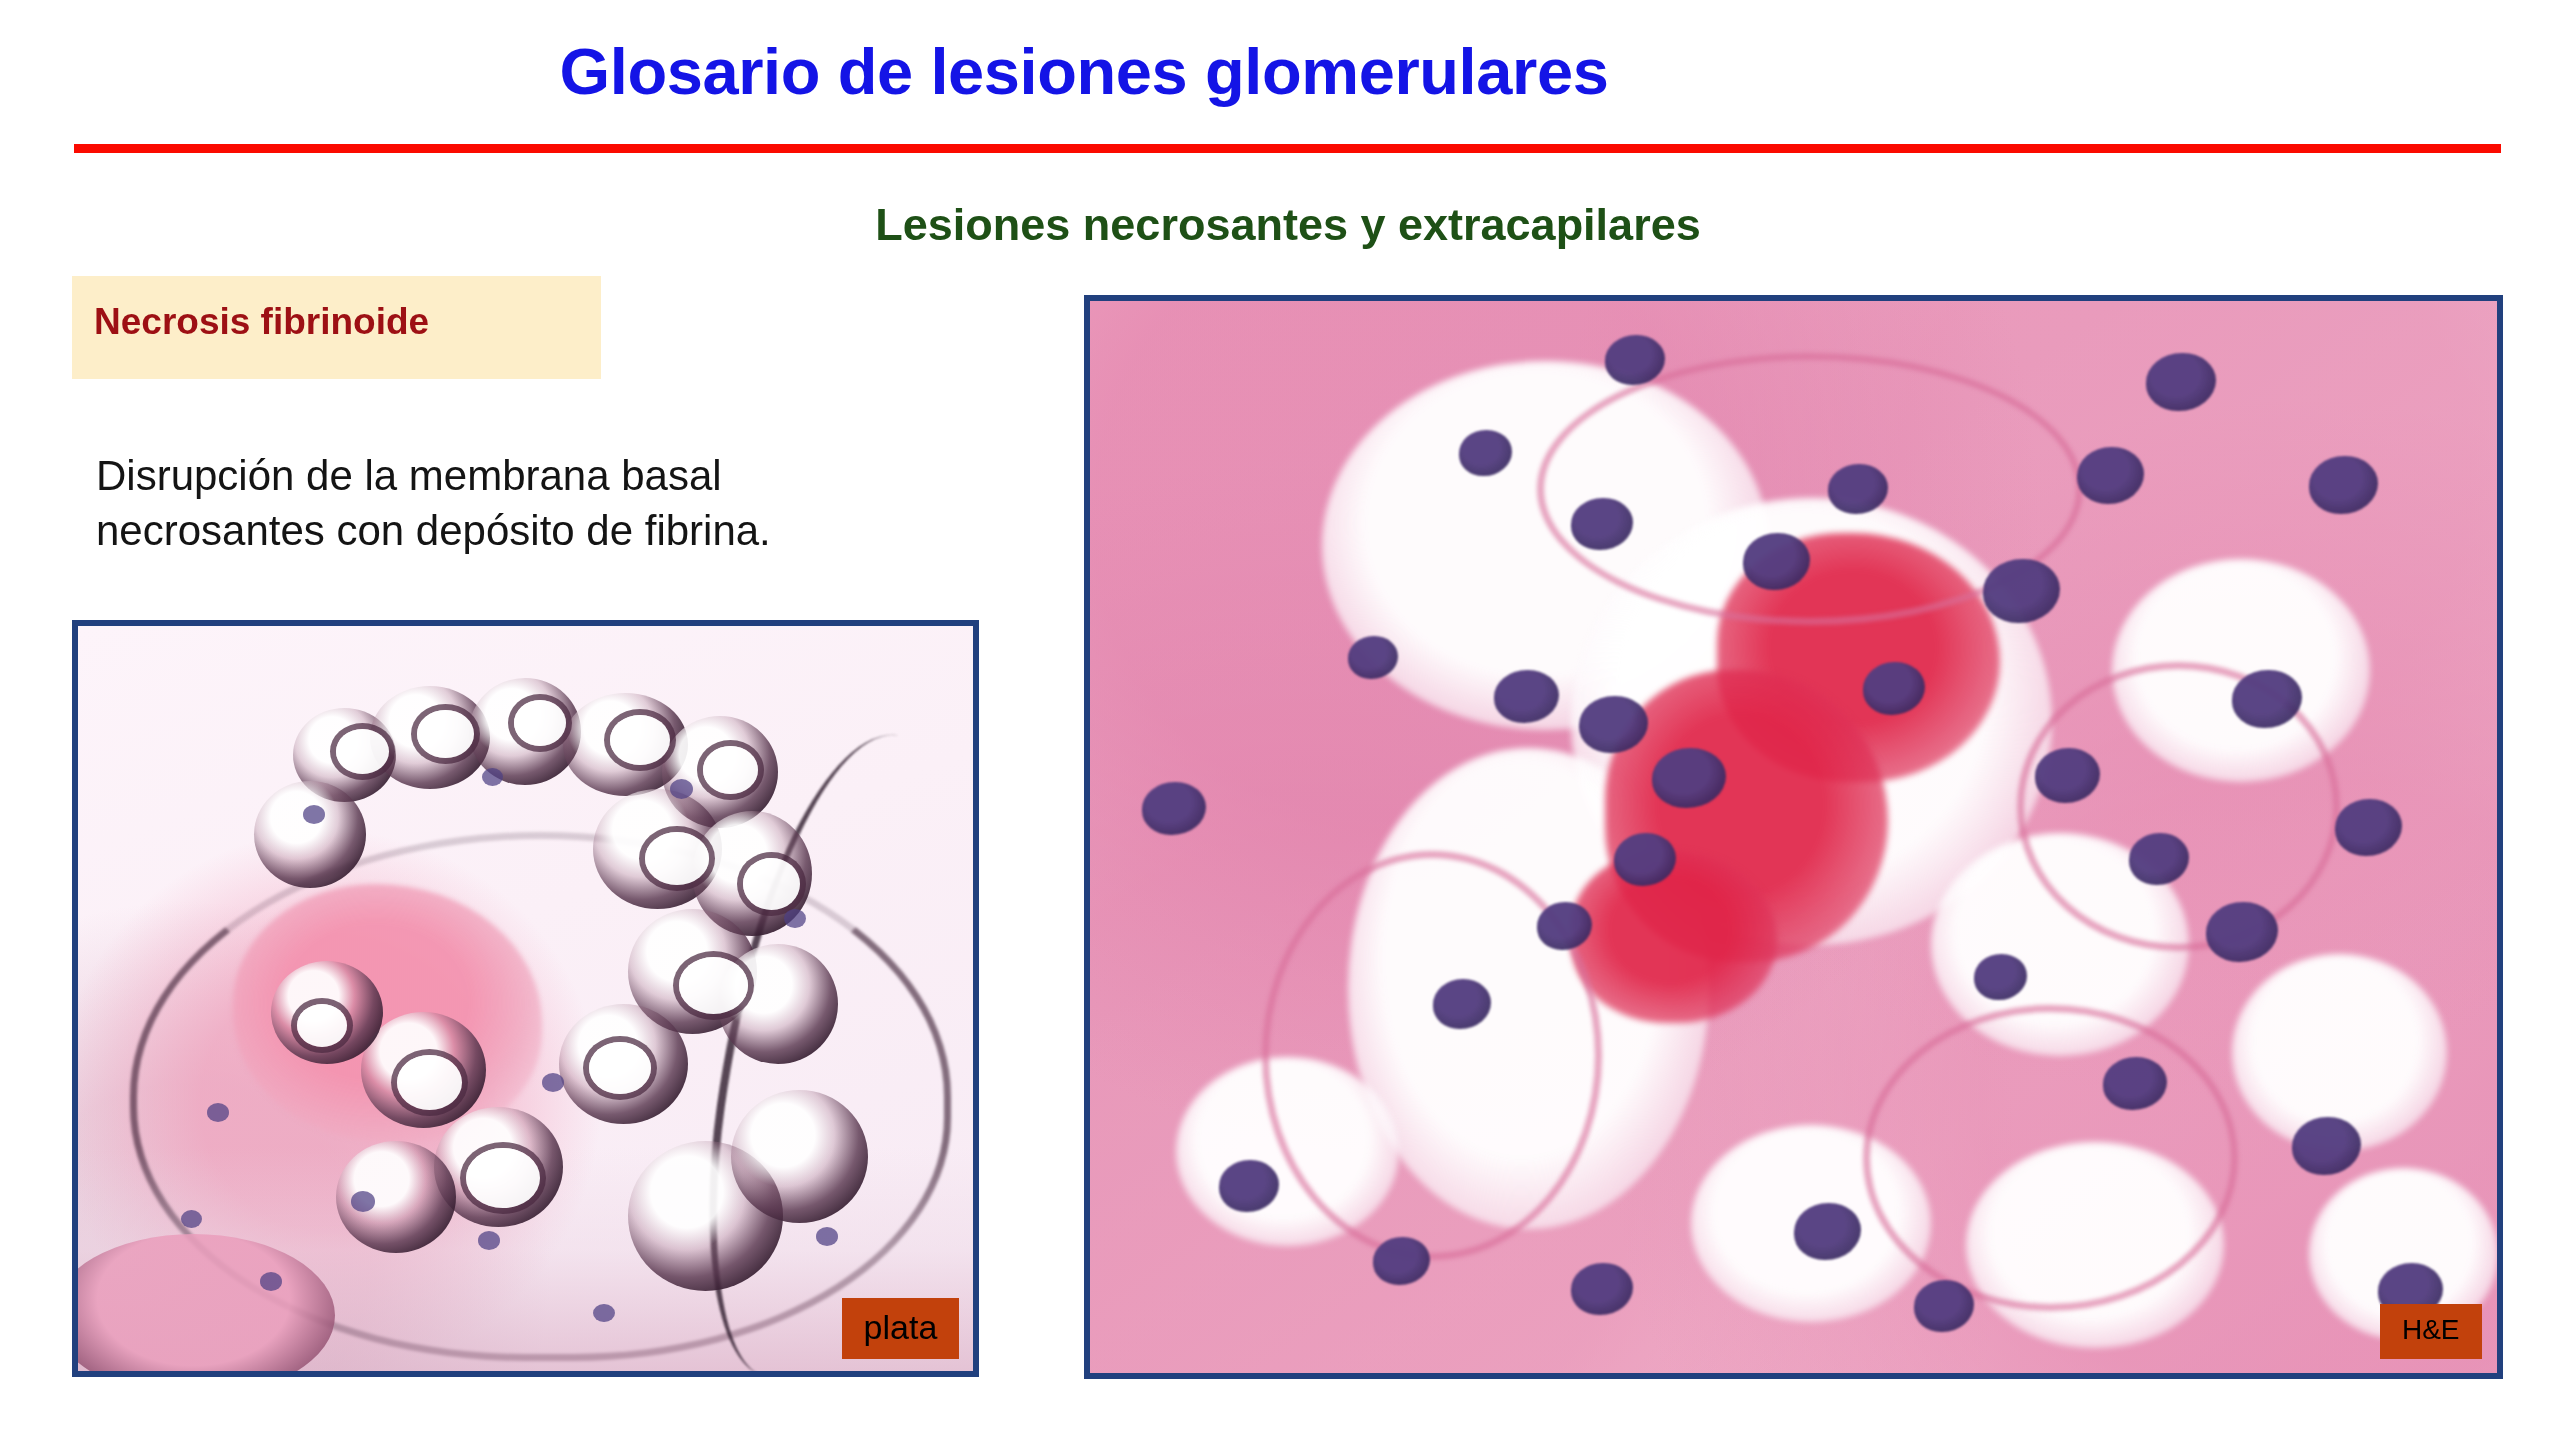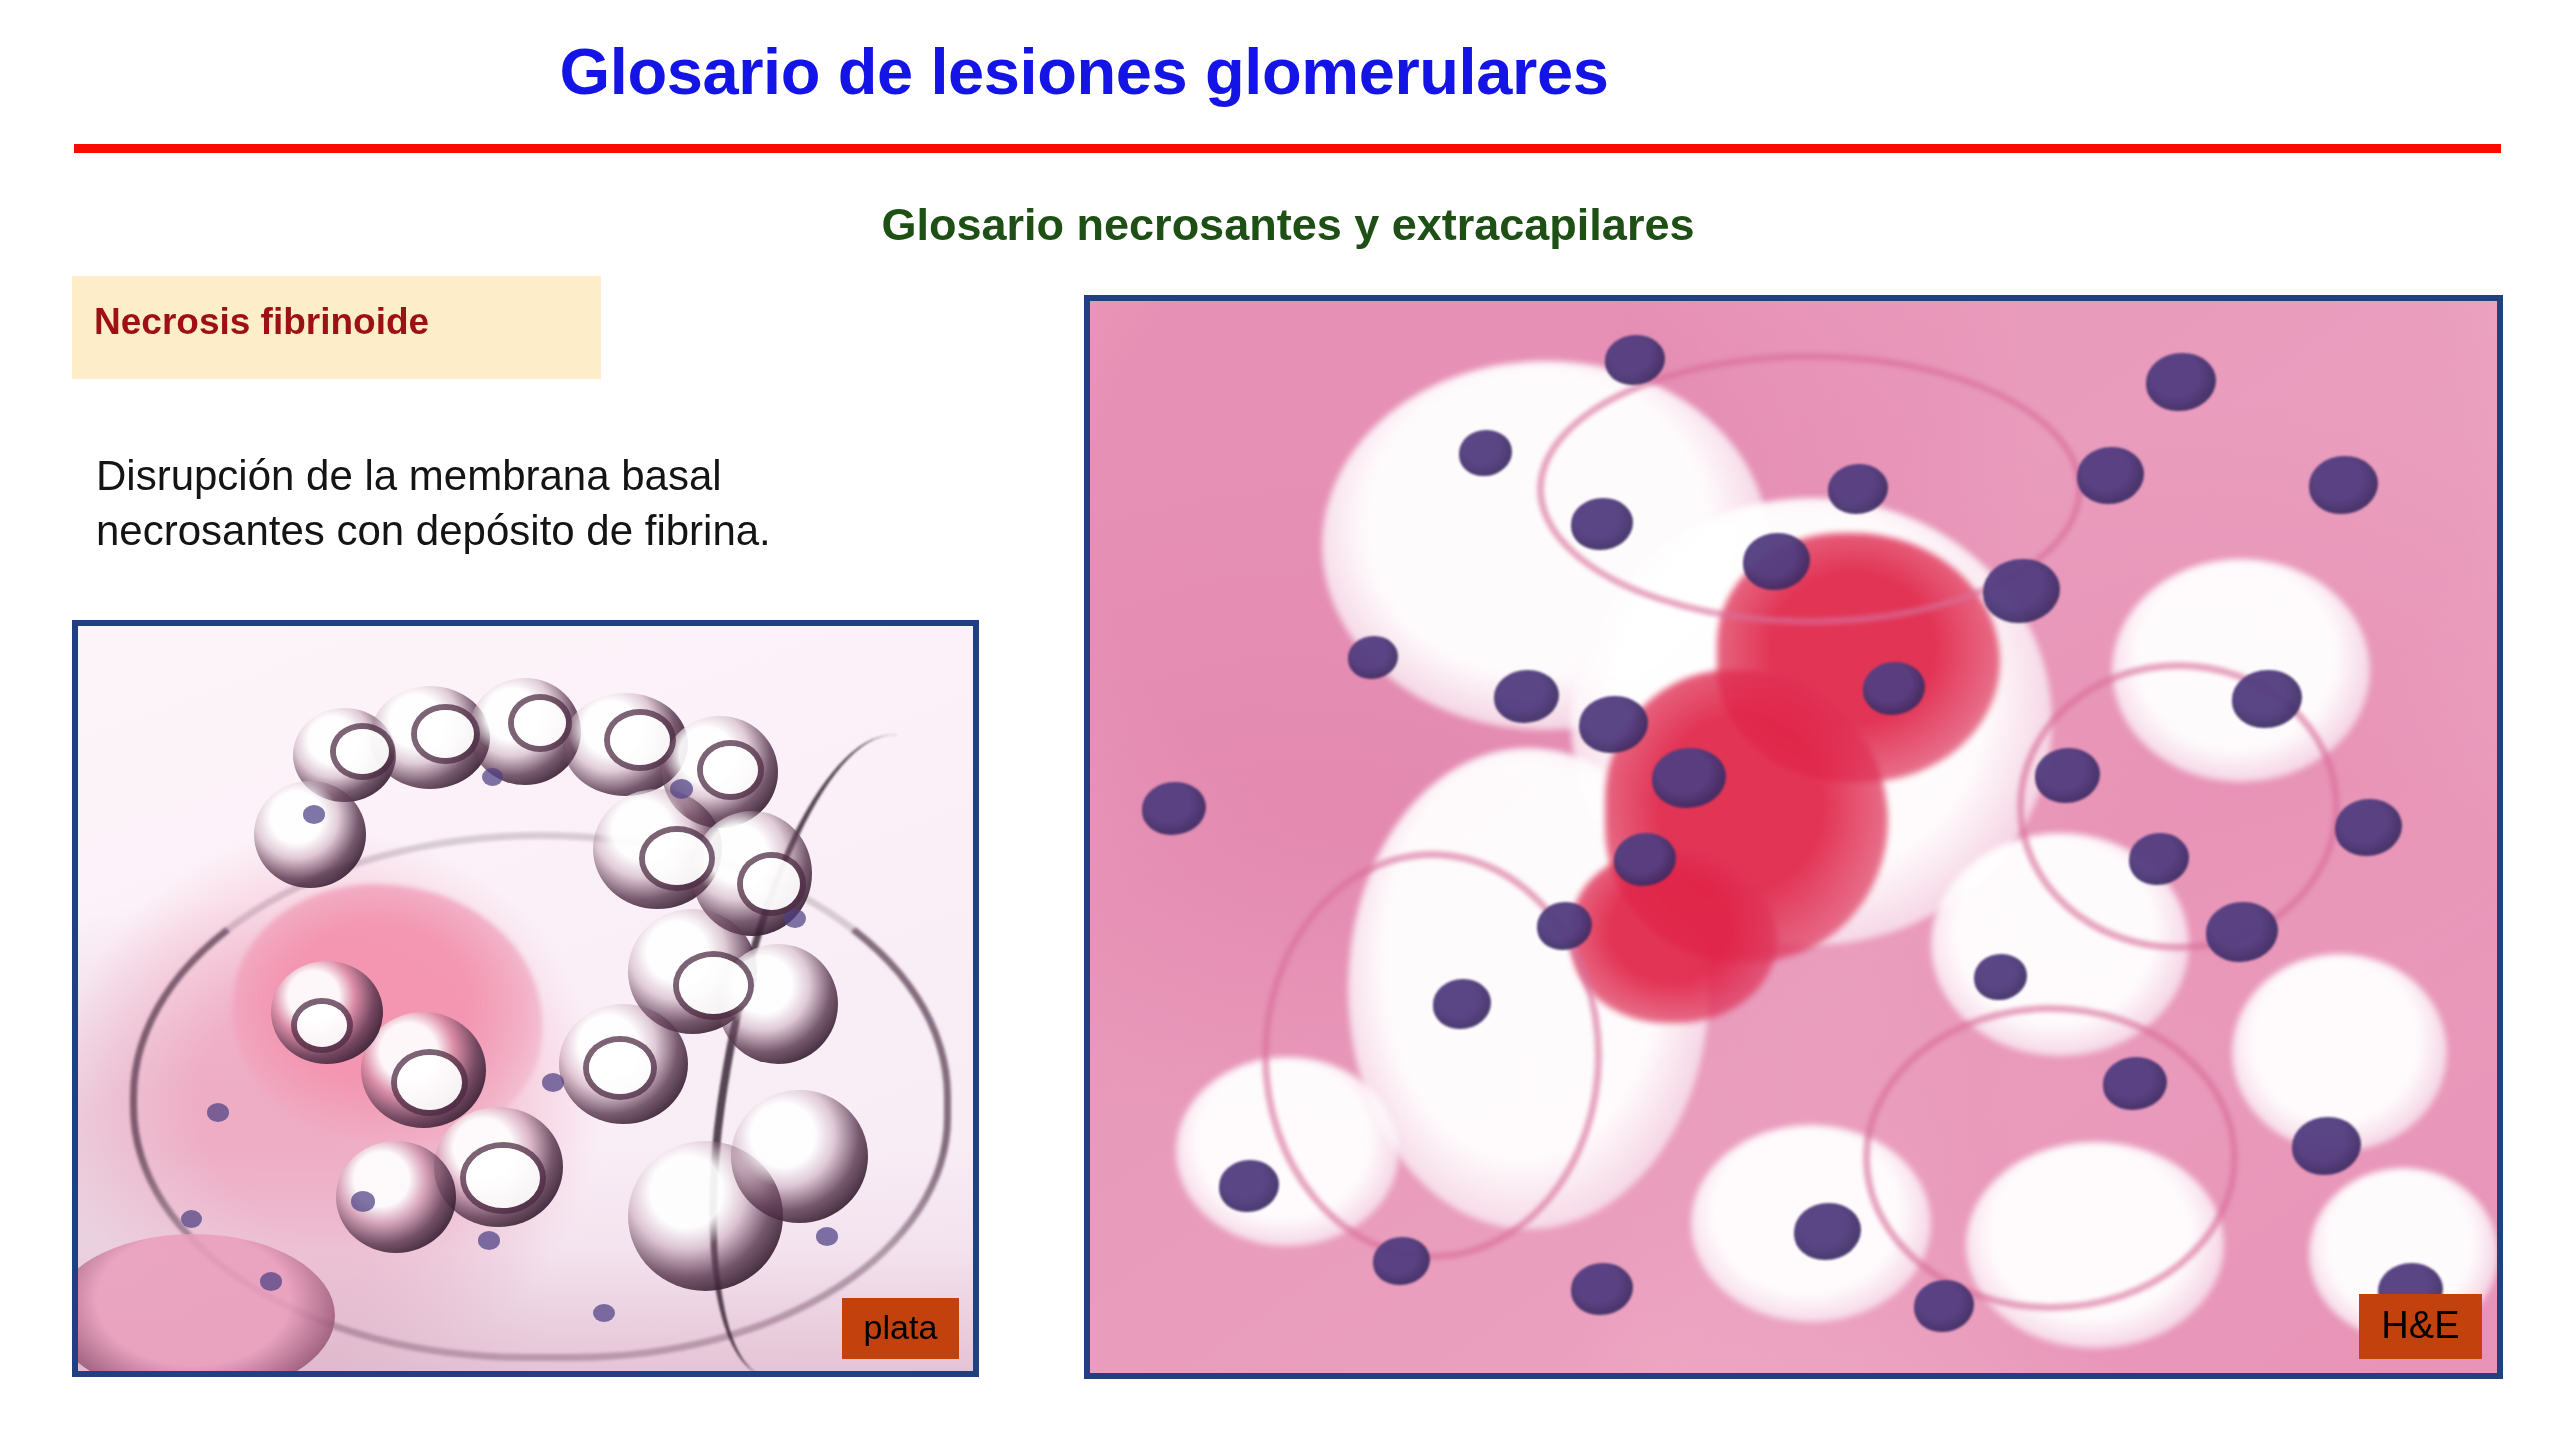--- a/index.html
+++ b/index.html
@@ -110,21 +110,21 @@
     padding: 12px 22px 15.5px 22px;
     white-space: nowrap;
   }
   #stain-chip-silver {
     right: 13.7px;
     bottom: 12px;
   }
   #stain-chip-he {
     right: 15.5px;
     bottom: 13.7px;
-    font-size: 38px;
+    font-size: 28px;
   }
 
   
   #silver-surface {
     background:
       radial-gradient(circle at 28% 64%, rgba(240,150,180,.60) 0 16%, rgba(240,150,180,0) 34%),
       radial-gradient(circle at 12% 86%, rgba(214,168,190,.45) 0 18%, rgba(214,168,190,0) 36%),
       linear-gradient(160deg, #fdf4fa 0%, #fbf0f7 42%, #f7eaf4 100%);
   }
   .silver-mesh {
@@ -245,21 +245,21 @@
     filter: blur(2.1px);
   }
 </style>
 </head>
 <body>
 
 <div id="slide-title">Glosario de lesiones glomerulares</div>
 
 <div id="title-rule"></div>
 
-<div id="slide-subtitle">Glosario necrosantes y extracapilares</div>
+<div id="slide-subtitle">Lesiones necrosantes y extracapilares</div>
 
 <div id="lesion-heading-band"></div>
 
 <div id="lesion-heading-text">Necrosis fibrinoide</div>
 
 <div id="lesion-description">Disrupción de la membrana basal necrosantes con depósito de fibrina.</div>
 
 <div class="micrograph" id="micrograph-silver">
 
   <div class="slide-surface" id="silver-surface">

